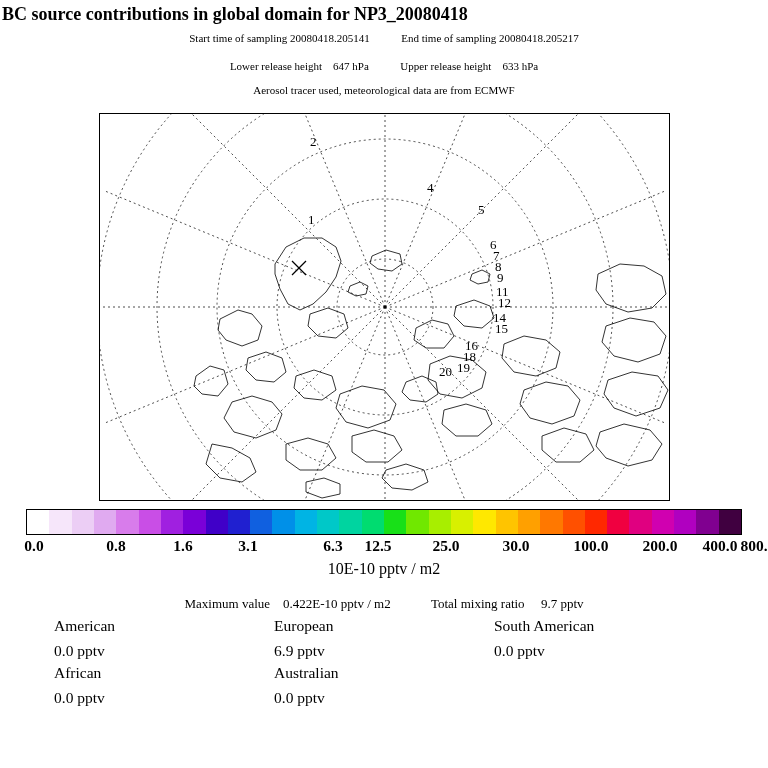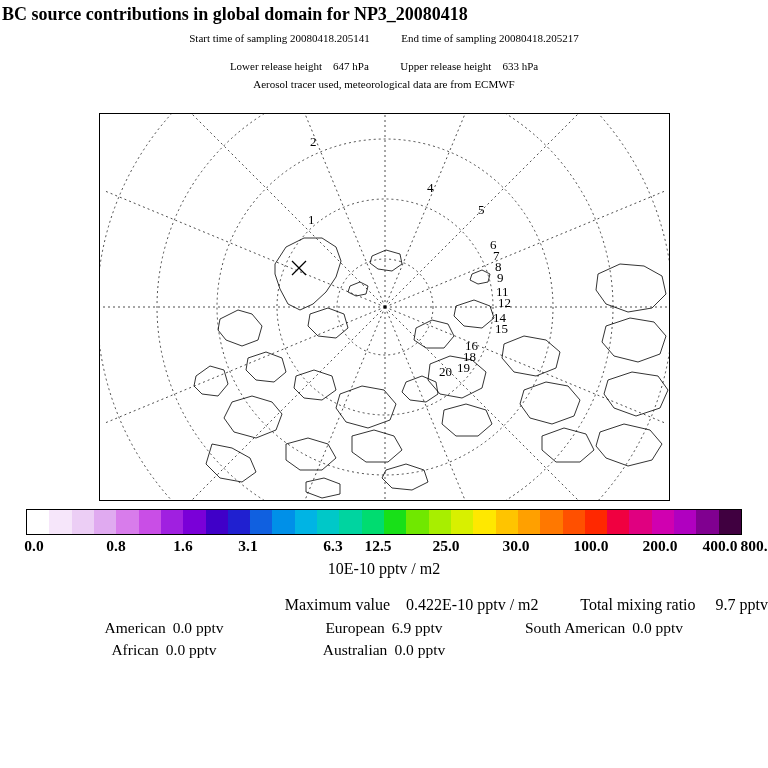--- a/index.html
+++ b/index.html
@@ -33,21 +33,21 @@
   }
   .subline {
     position: absolute;
     width: 768px;
     text-align: center;
     font-size: 11px;
   }
   .subline .gap-l { display:inline-block; width: 26px; }
   #sub1 { top: 32px; }
   #sub2 { top: 60px; }
-  #sub3 { top: 78px; }
+  #sub3 { top: 84px; }
 
   .map-frame {
     position: absolute;
     left: 99px;
     top: 113px;
     width: 571px;
     height: 388px;
     border: 1px solid #000;
     box-sizing: border-box;
     overflow: hidden;
@@ -91,38 +91,39 @@
     font-size: 16px;
   }
 
   .stats {
     position: absolute;
     left: 0;
     top: 596px;
     width: 768px;
   }
   .stats .row1 {
-    text-align: right;
-    font-size: 16px;
+    text-align: center;
+    font-size: 13px;
     margin-bottom: 5px;
   }
   .stats .row1 .sep { display:inline-block; width: 34px; }
   .srcgrid {
     width: 660px;
     margin: 0 auto;
     display: grid;
     grid-template-columns: 1fr 1fr 1fr;
     row-gap: 4px;
     font-size: 15.5px;
   }
   .srccell {
     display: flex;
     justify-content: center;
     gap: 7px;
     white-space: nowrap;
+    flex-direction: column;
   }
 </style>
 </head>
 <body>
 
 <div id="root">
 
   <div class="title">BC  source contributions in global domain for NP3_20080418</div>
 
   <div class="subline" id="sub1">

